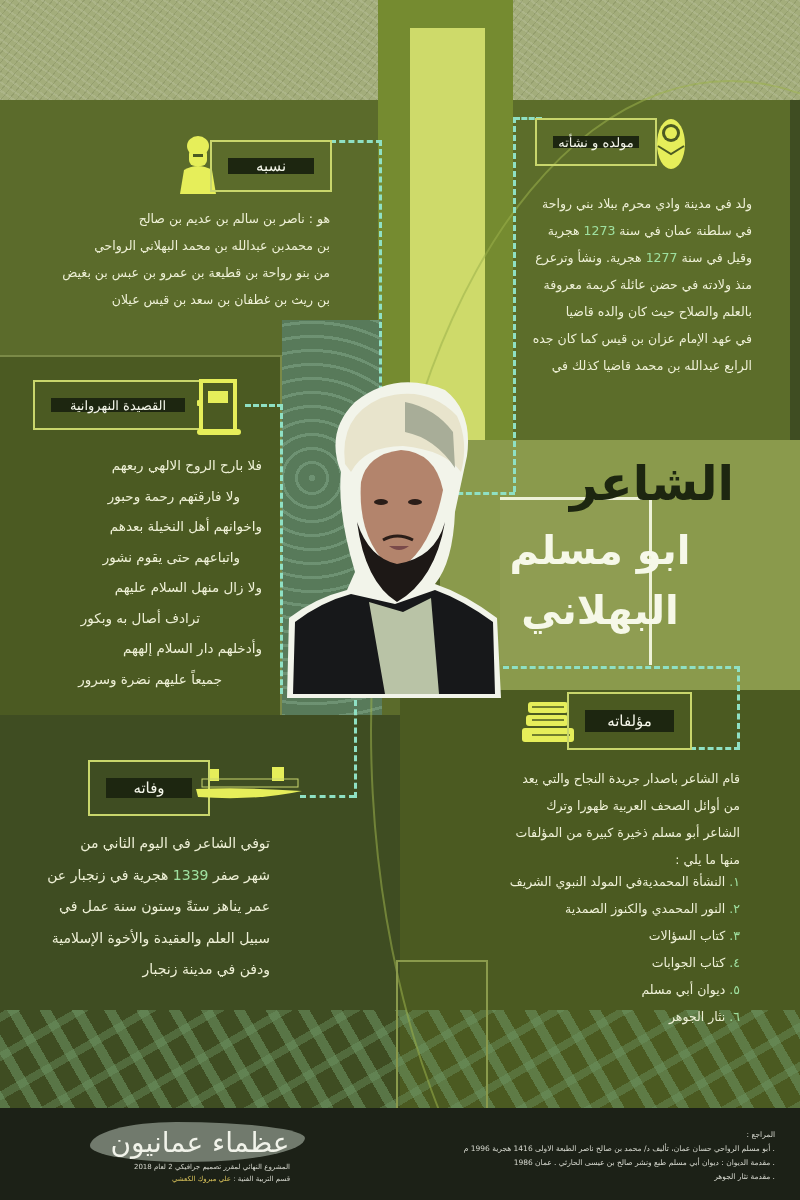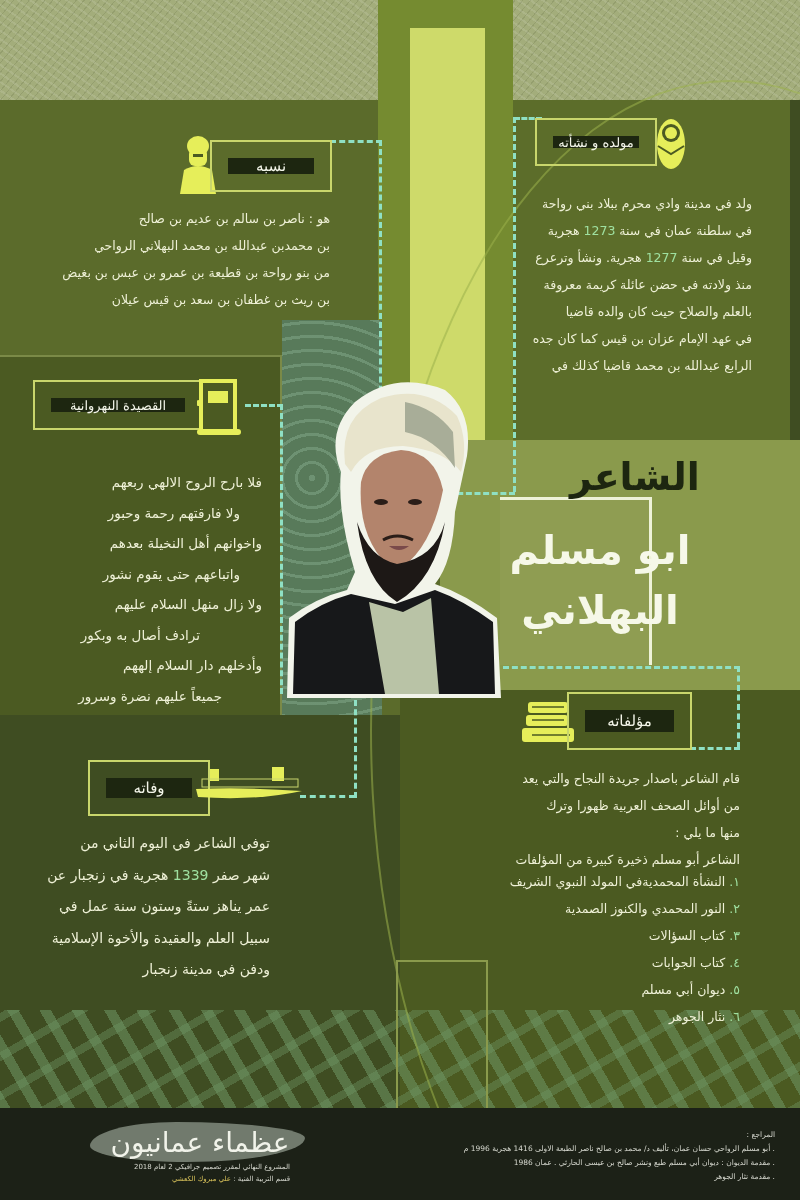--- a/index.html
+++ b/index.html
@@ -36,21 +36,21 @@
   .hdr { border:2px solid #c9d66c; padding:16px; }
   .hdr-inner { background:#1d2610; color:#f4f6ea; font-family:"DejaVu Serif", serif; font-size:15px;
      text-align:center; display:flex; align-items:center; justify-content:center; height:100%; direction:rtl; }
   .icon-yellow { color:#e6ee5a; }
 
   .txt { direction:rtl; text-align:right; font-family:"DejaVu Sans", sans-serif; font-size:12.5px; color:#eef0d6; }
   .txt p { line-height:27px; white-space:nowrap; }
   .hl { color:#9fe0a0; }
 
   
-  #title-small { left:570px; top:455px; font-family:"DejaVu Sans", sans-serif; font-weight:bold; font-size:38px; color:#1d2610; direction:rtl; }
+  #title-small { left:570px; top:455px; font-family:"DejaVu Sans", sans-serif; font-weight:bold; font-size:48px; color:#1d2610; direction:rtl; }
   #title-big { left:500px; top:520px; width:200px; font-family:"DejaVu Sans", sans-serif; font-weight:bold; font-size:40px; color:#f6f8e8; direction:rtl; text-align:center; line-height:60px; }
 
   
   #portrait { left:285px; top:372px; width:218px; height:326px; }
 
   
   #footer { left:0; top:1108px; width:800px; height:92px; background:#1c2117; }
   #brand-stroke { left:90px; top:1122px; width:215px; height:40px; background:#808a7c; border-radius:40% 60% 55% 45%/60% 40% 60% 40%; opacity:0.85; }
   #brand-name { left:110px; top:1126px; width:180px; text-align:center; font-family:"DejaVu Sans", sans-serif; font-size:28px; color:#f1f3ea; direction:rtl; }
   .foot-small { font-size:7px; color:#d6d8cf; direction:rtl; text-align:right; white-space:nowrap; }
@@ -133,21 +133,21 @@
   <div class="hdr-inner" style="font-size:13px;">القصيدة النهروانية</div>
 </div>
 <div class="abs" style="left:197px;top:377px;width:45px;height:60px;">
   <svg width="45" height="60" viewBox="0 0 45 60">
     <rect x="4" y="4" width="34" height="50" fill="none" stroke="#e6ee5a" stroke-width="4"></rect>
     <rect x="11" y="14" width="20" height="12" fill="#e6ee5a"></rect>
     <rect x="0" y="52" width="44" height="6" rx="3" fill="#e6ee5a"></rect>
     <circle cx="2" cy="26" r="3" fill="#e6ee5a"></circle>
   </svg>
 </div>
-<div class="abs txt" style="left:30px;top:450px;width:232px;font-size:13.5px;margin-top:17px;">
+<div class="abs txt" style="left:30px;top:450px;width:232px;font-size:13.5px;">
   <p style="line-height:30.5px;">فلا بارح الروح الالهي ربعهم</p>
   <p style="line-height:30.5px;padding-right:22px;">ولا فارقتهم رحمة وحبور</p>
   <p style="line-height:30.5px;">واخوانهم أهل النخيلة بعدهم</p>
   <p style="line-height:30.5px;padding-right:22px;">واتباعهم حتى يقوم نشور</p>
   <p style="line-height:30.5px;">ولا زال منهل السلام عليهم</p>
   <p style="line-height:30.5px;padding-right:62px;">ترادف أصال به وبكور</p>
   <p style="line-height:30.5px;">وأدخلهم دار السلام إلههم</p>
   <p style="line-height:30.5px;padding-right:40px;">جميعاً عليهم نضرة وسرور</p>
 </div>
 
@@ -182,22 +182,22 @@
     <line x1="10" y1="22" x2="42" y2="22" stroke="#4b5a21" stroke-width="1.5"></line>
     <line x1="10" y1="37" x2="48" y2="37" stroke="#4b5a21" stroke-width="1.5"></line>
   </svg>
 </div>
 <div class="abs hdr" style="left:567px;top:692px;width:125px;height:58px;">
   <div class="hdr-inner">مؤلفاته</div>
 </div>
 <div class="abs txt" style="left:510px;top:765px;width:230px;">
   <p>قام الشاعر باصدار جريدة النجاح والتي يعد</p>
   <p>من أوائل الصحف العربية ظهورا وترك</p>
+  <p>الشاعر أبو مسلم ذخيرة كبيرة من المؤلفات</p>
   <p>منها ما يلي :</p>
-  <p>الشاعر أبو مسلم ذخيرة كبيرة من المؤلفات</p>
 </div>
 <div class="abs txt" style="left:510px;top:868px;width:230px;">
   <p><span class="hl">١.</span> <span>النشأة المحمديةفي المولد النبوي الشريف</span></p>
   <p><span class="hl">٢.</span> <span>النور المحمدي والكنوز الصمدية</span></p>
   <p><span class="hl">٣.</span> <span>كتاب السؤالات</span></p>
   <p><span class="hl">٤.</span> <span>كتاب الجوابات</span></p>
   <p><span class="hl">٥.</span> <span>ديوان أبي مسلم</span></p>
   <p><span class="hl">٦.</span> <span>نثار الجوهر</span></p>
 </div>
 <div class="abs" style="left:396px;top:960px;width:92px;height:150px;border:2px solid #8a9a4c;border-bottom:none;"></div>

